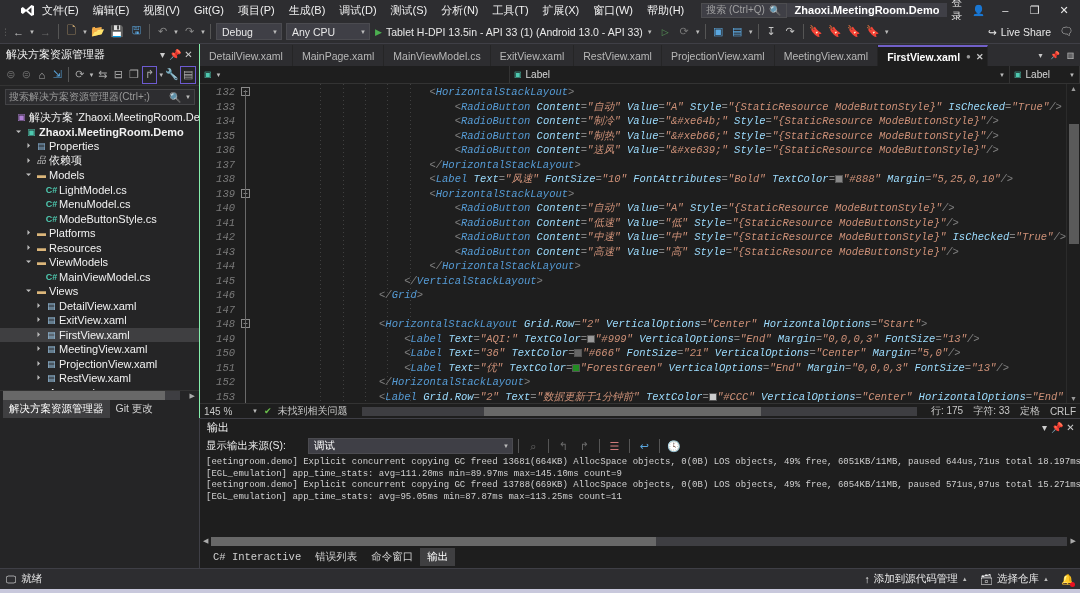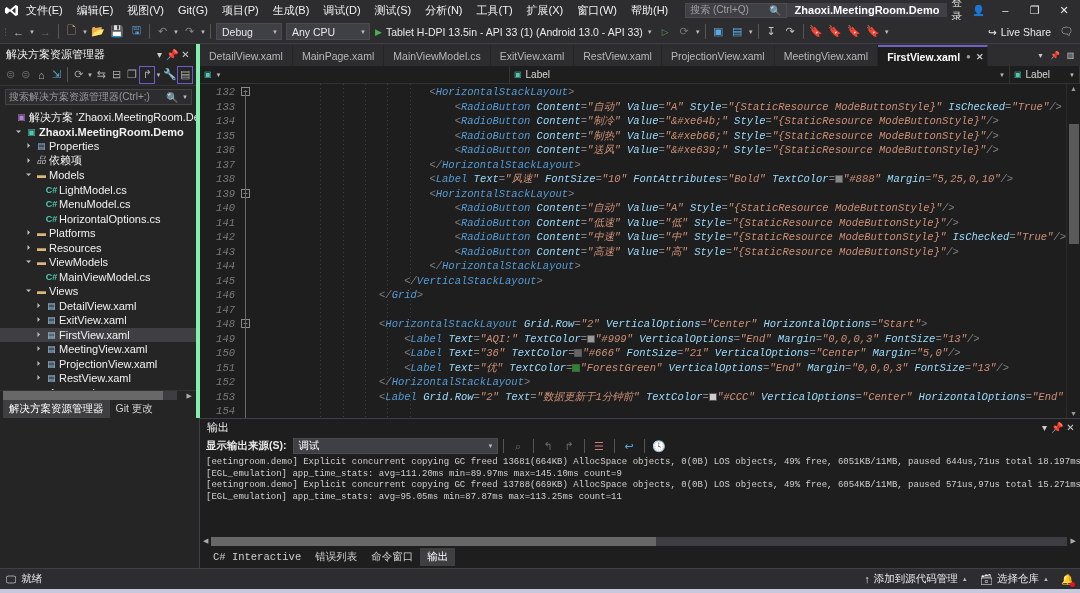--- a/index.html
+++ b/index.html
@@ -9,21 +9,21 @@
     font-family: "Liberation Sans", sans-serif;
     font-size: 11px;
     color: #f1f1f1;
     overflow: hidden;
   }
   .app { width: 1080px; height: 593px; display: flex; flex-direction: column; position: relative; }
 
   
   .menubar {
     height: 20px; background: #2d2d30; display: flex; align-items: center;
-    padding-left: 4px; flex: 0 0 20px;
+    padding-left: 20px; flex: 0 0 20px;
   }
   .vs-logo { width: 22px; height: 16px; display:flex; align-items:center; justify-content:center; color:#fff; font-size:13px; }
   .menu-item { padding: 2px 7px; font-size: 11px; color: #f1f1f1; white-space: nowrap; line-height:16px; }
   .qsearch {
     margin-left: 10px; background: #3f3f46; border: 1px solid #4d4d50;
     width: 270px; height: 15px; font-size: 10px; color: #a0a0a0;
     display: flex; align-items: center; padding: 0 4px; position: relative;
   }
   .qsearch .lbl { flex: 1; }
   .qsearch .mag { font-size: 10px; color: #c0c0c0; }
@@ -59,21 +59,21 @@
   .play-hollow { color: #5a9c5a; font-size: 9px; }
   .toolbar-right { margin-left: auto; display: flex; align-items: center; gap: 2px; padding-right: 4px; }
   .liveshare { display: flex; align-items: center; gap: 4px; font-size: 10.5px; color: #e8e8e8; padding: 0 4px; }
 
   
   .main { flex: 1; display: flex; min-height: 0; }
 
   
   .sln {
     width: 200px; background: #252526; display: flex; flex-direction: column;
-    border-right: 4px solid #86efac; flex: 0 0 200px;
+    border-right: 1px solid #86efac; flex: 0 0 200px;
   }
   .sln-hdr {
     height: 20px; display: flex; align-items: center; padding: 0 4px 0 6px;
     font-size: 11px; color: #f1f1f1; background: #252526;
   }
   .sln-hdr .t { flex: 1; }
   .sln-hdr .ic { width: 13px; text-align: center; color: #ccc; font-size: 10px; }
   .sln-tools {
     height: 22px; display: flex; align-items: center; padding: 0 3px; gap: 0px;
     border-bottom: 1px solid #333;
@@ -185,21 +185,21 @@
   .ed-status .hsb { flex: 1; height: 9px; background: #3e3e42; margin: 0 8px; position: relative; }
   .ed-status .hsb .th { position: absolute; left: 22%; width: 50%; height: 9px; background: #686868; }
   .ed-status .right { display: flex; gap: 10px; align-items: center; }
 
   
   .output { height: 118px; background: #1e1e1e; border-top: 1px solid #3f3f46; display: flex; flex-direction: column; flex: 0 0 118px; }
   .out-hdr { height: 17px; display: flex; align-items: center; padding: 0 4px 0 7px; font-size: 11px; color: #f1f1f1; }
   .out-hdr .t { flex: 1; }
   .out-hdr .ic { width: 13px; text-align: center; color: #ccc; font-size: 10px; }
   .out-tools { height: 20px; display: flex; align-items: center; padding-left: 6px; gap: 2px; }
-  .out-tools .lab { font-size: 10.5px; color: #e8e8e8; margin-right: 4px; font-weight: bold; }
+  .out-tools .lab { font-size: 10.5px; color: #e8e8e8; margin-right: 20px; }
   .out-combo {
     width: 205px; height: 16px; background: #3f3f46; border: 1px solid #4b4b50;
     display: flex; align-items: center; padding: 0 3px 0 5px; font-size: 10.5px; color: #fff;
   }
   .out-combo .cv { flex: 1; }
   .out-combo .ca { font-size: 6px; color: #bbb; }
   .out-tb { width: 19px; height: 18px; display: flex; align-items: center; justify-content: center; color: #b8b8b8; font-size: 11px; }
   .out-sep { width: 1px; height: 14px; background: #555; margin: 0 3px; }
   .out-body {
     flex: 1; overflow: hidden; font-family: "Liberation Mono", monospace; font-size: 9px;
@@ -390,21 +390,21 @@
             <span class="lbl">LightModel.cs</span>
           </div>
           <div class="node" style="padding-left: 33px;">
             <span class="exp"></span>
             <span class="ico ico-cs">C#</span>
             <span class="lbl">MenuModel.cs</span>
           </div>
           <div class="node" style="padding-left: 33px;">
             <span class="exp"></span>
             <span class="ico ico-cs">C#</span>
-            <span class="lbl">HorizontalOptions.cs</span>
+            <span class="lbl">ModeButtonStyle.cs</span>
           </div>
           <div class="node" style="padding-left: 23px;">
             <span class="exp">⏵</span>
             <span class="ico ico-folder">▬</span>
             <span class="lbl">Platforms</span>
           </div>
           <div class="node" style="padding-left: 23px;">
             <span class="exp">⏵</span>
             <span class="ico ico-folder">▬</span>
             <span class="lbl">Resources</span>
@@ -545,20 +545,35 @@
             <div class="oline" style="top: 6px; height: 410.5px;"></div>
           </div>
         <div class="codearea" id="codearea"><div class="indentguide" style="left: 67.2px;"></div><div class="indentguide" style="left: 89.6px;"></div><div class="indentguide" style="left: 112px;"></div><div class="indentguide" style="left: 134.4px;"></div><div class="indentguide" style="left: 156.8px;"></div><div class="codeline">                            <span class="tk-br">&lt;</span><span class="tk-tag">HorizontalStackLayout</span><span class="tk-br">&gt;</span></div><div class="codeline">                                <span class="tk-br">&lt;</span><span class="tk-tag">RadioButton</span><span class=""> </span><span class="tk-attr">Content</span><span class="tk-eq">=</span><span class="tk-val">"自动"</span><span class=""> </span><span class="tk-attr">Value</span><span class="tk-eq">=</span><span class="tk-val">"A"</span><span class=""> </span><span class="tk-attr">Style</span><span class="tk-eq">=</span><span class="tk-val">"{StaticResource ModeButtonStyle}"</span><span class=""> </span><span class="tk-attr">IsChecked</span><span class="tk-eq">=</span><span class="tk-val">"True"</span><span class="tk-br">/&gt;</span></div><div class="codeline">                                <span class="tk-br">&lt;</span><span class="tk-tag">RadioButton</span><span class=""> </span><span class="tk-attr">Content</span><span class="tk-eq">=</span><span class="tk-val">"制冷"</span><span class=""> </span><span class="tk-attr">Value</span><span class="tk-eq">=</span><span class="tk-val">"&amp;#xe64b;"</span><span class=""> </span><span class="tk-attr">Style</span><span class="tk-eq">=</span><span class="tk-val">"{StaticResource ModeButtonStyle}"</span><span class="tk-br">/&gt;</span></div><div class="codeline">                                <span class="tk-br">&lt;</span><span class="tk-tag">RadioButton</span><span class=""> </span><span class="tk-attr">Content</span><span class="tk-eq">=</span><span class="tk-val">"制热"</span><span class=""> </span><span class="tk-attr">Value</span><span class="tk-eq">=</span><span class="tk-val">"&amp;#xeb66;"</span><span class=""> </span><span class="tk-attr">Style</span><span class="tk-eq">=</span><span class="tk-val">"{StaticResource ModeButtonStyle}"</span><span class="tk-br">/&gt;</span></div><div class="codeline">                                <span class="tk-br">&lt;</span><span class="tk-tag">RadioButton</span><span class=""> </span><span class="tk-attr">Content</span><span class="tk-eq">=</span><span class="tk-val">"送风"</span><span class=""> </span><span class="tk-attr">Value</span><span class="tk-eq">=</span><span class="tk-val">"&amp;#xe639;"</span><span class=""> </span><span class="tk-attr">Style</span><span class="tk-eq">=</span><span class="tk-val">"{StaticResource ModeButtonStyle}"</span><span class="tk-br">/&gt;</span></div><div class="codeline">                            <span class="tk-br">&lt;/</span><span class="tk-tag">HorizontalStackLayout</span><span class="tk-br">&gt;</span></div><div class="codeline">                            <span class="tk-br">&lt;</span><span class="tk-tag">Label</span><span class=""> </span><span class="tk-attr">Text</span><span class="tk-eq">=</span><span class="tk-val">"风速"</span><span class=""> </span><span class="tk-attr">FontSize</span><span class="tk-eq">=</span><span class="tk-val">"10"</span><span class=""> </span><span class="tk-attr">FontAttributes</span><span class="tk-eq">=</span><span class="tk-val">"Bold"</span><span class=""> </span><span class="tk-attr">TextColor</span><span class="tk-eq">=</span><span class="swatch" style="background: rgb(136, 136, 136);"></span><span class="tk-val">"#888"</span><span class=""> </span><span class="tk-attr">Margin</span><span class="tk-eq">=</span><span class="tk-val">"5,25,0,10"</span><span class="tk-br">/&gt;</span></div><div class="codeline">                            <span class="tk-br">&lt;</span><span class="tk-tag">HorizontalStackLayout</span><span class="tk-br">&gt;</span></div><div class="codeline">                                <span class="tk-br">&lt;</span><span class="tk-tag">RadioButton</span><span class=""> </span><span class="tk-attr">Content</span><span class="tk-eq">=</span><span class="tk-val">"自动"</span><span class=""> </span><span class="tk-attr">Value</span><span class="tk-eq">=</span><span class="tk-val">"A"</span><span class=""> </span><span class="tk-attr">Style</span><span class="tk-eq">=</span><span class="tk-val">"{StaticResource ModeButtonStyle}"</span><span class="tk-br">/&gt;</span></div><div class="codeline">                                <span class="tk-br">&lt;</span><span class="tk-tag">RadioButton</span><span class=""> </span><span class="tk-attr">Content</span><span class="tk-eq">=</span><span class="tk-val">"低速"</span><span class=""> </span><span class="tk-attr">Value</span><span class="tk-eq">=</span><span class="tk-val">"低"</span><span class=""> </span><span class="tk-attr">Style</span><span class="tk-eq">=</span><span class="tk-val">"{StaticResource ModeButtonStyle}"</span><span class="tk-br">/&gt;</span></div><div class="codeline">                                <span class="tk-br">&lt;</span><span class="tk-tag">RadioButton</span><span class=""> </span><span class="tk-attr">Content</span><span class="tk-eq">=</span><span class="tk-val">"中速"</span><span class=""> </span><span class="tk-attr">Value</span><span class="tk-eq">=</span><span class="tk-val">"中"</span><span class=""> </span><span class="tk-attr">Style</span><span class="tk-eq">=</span><span class="tk-val">"{StaticResource ModeButtonStyle}"</span><span class=""> </span><span class="tk-attr">IsChecked</span><span class="tk-eq">=</span><span class="tk-val">"True"</span><span class="tk-br">/&gt;</span></div><div class="codeline">                                <span class="tk-br">&lt;</span><span class="tk-tag">RadioButton</span><span class=""> </span><span class="tk-attr">Content</span><span class="tk-eq">=</span><span class="tk-val">"高速"</span><span class=""> </span><span class="tk-attr">Value</span><span class="tk-eq">=</span><span class="tk-val">"高"</span><span class=""> </span><span class="tk-attr">Style</span><span class="tk-eq">=</span><span class="tk-val">"{StaticResource ModeButtonStyle}"</span><span class="tk-br">/&gt;</span></div><div class="codeline">                            <span class="tk-br">&lt;/</span><span class="tk-tag">HorizontalStackLayout</span><span class="tk-br">&gt;</span></div><div class="codeline">                        <span class="tk-br">&lt;/</span><span class="tk-tag">VerticalStackLayout</span><span class="tk-br">&gt;</span></div><div class="codeline">                    <span class="tk-br">&lt;/</span><span class="tk-tag">Grid</span><span class="tk-br">&gt;</span></div><div class="codeline"></div><div class="codeline">                    <span class="tk-br">&lt;</span><span class="tk-tag">HorizontalStackLayout</span><span class=""> </span><span class="tk-attr">Grid.Row</span><span class="tk-eq">=</span><span class="tk-val">"2"</span><span class=""> </span><span class="tk-attr">VerticalOptions</span><span class="tk-eq">=</span><span class="tk-val">"Center"</span><span class=""> </span><span class="tk-attr">HorizontalOptions</span><span class="tk-eq">=</span><span class="tk-val">"Start"</span><span class="tk-br">&gt;</span></div><div class="codeline">                        <span class="tk-br">&lt;</span><span class="tk-tag">Label</span><span class=""> </span><span class="tk-attr">Text</span><span class="tk-eq">=</span><span class="tk-val">"AQI:"</span><span class=""> </span><span class="tk-attr">TextColor</span><span class="tk-eq">=</span><span class="swatch" style="background: rgb(153, 153, 153);"></span><span class="tk-val">"#999"</span><span class=""> </span><span class="tk-attr">VerticalOptions</span><span class="tk-eq">=</span><span class="tk-val">"End"</span><span class=""> </span><span class="tk-attr">Margin</span><span class="tk-eq">=</span><span class="tk-val">"0,0,0,3"</span><span class=""> </span><span class="tk-attr">FontSize</span><span class="tk-eq">=</span><span class="tk-val">"13"</span><span class="tk-br">/&gt;</span></div><div class="codeline">                        <span class="tk-br">&lt;</span><span class="tk-tag">Label</span><span class=""> </span><span class="tk-attr">Text</span><span class="tk-eq">=</span><span class="tk-val">"36"</span><span class=""> </span><span class="tk-attr">TextColor</span><span class="tk-eq">=</span><span class="swatch" style="background: rgb(102, 102, 102);"></span><span class="tk-val">"#666"</span><span class=""> </span><span class="tk-attr">FontSize</span><span class="tk-eq">=</span><span class="tk-val">"21"</span><span class=""> </span><span class="tk-attr">VerticalOptions</span><span class="tk-eq">=</span><span class="tk-val">"Center"</span><span class=""> </span><span class="tk-attr">Margin</span><span class="tk-eq">=</span><span class="tk-val">"5,0"</span><span class="tk-br">/&gt;</span></div><div class="codeline">                        <span class="tk-br">&lt;</span><span class="tk-tag">Label</span><span class=""> </span><span class="tk-attr">Text</span><span class="tk-eq">=</span><span class="tk-val">"优"</span><span class=""> </span><span class="tk-attr">TextColor</span><span class="tk-eq">=</span><span class="swatch" style="background: rgb(34, 139, 34);"></span><span class="tk-val">"ForestGreen"</span><span class=""> </span><span class="tk-attr">VerticalOptions</span><span class="tk-eq">=</span><span class="tk-val">"End"</span><span class=""> </span><span class="tk-attr">Margin</span><span class="tk-eq">=</span><span class="tk-val">"0,0,0,3"</span><span class=""> </span><span class="tk-attr">FontSize</span><span class="tk-eq">=</span><span class="tk-val">"13"</span><span class="tk-br">/&gt;</span></div><div class="codeline">                    <span class="tk-br">&lt;/</span><span class="tk-tag">HorizontalStackLayout</span><span class="tk-br">&gt;</span></div><div class="codeline">                    <span class="tk-br">&lt;</span><span class="tk-tag">Label</span><span class=""> </span><span class="tk-attr">Grid.Row</span><span class="tk-eq">=</span><span class="tk-val">"2"</span><span class=""> </span><span class="tk-attr">Text</span><span class="tk-eq">=</span><span class="tk-val">"数据更新于1分钟前"</span><span class=""> </span><span class="tk-attr">TextColor</span><span class="tk-eq">=</span><span class="swatch" style="background: rgb(204, 204, 204);"></span><span class="tk-val">"#CCC"</span><span class=""> </span><span class="tk-attr">VerticalOptions</span><span class="tk-eq">=</span><span class="tk-val">"Center"</span><span class=""> </span><span class="tk-attr">HorizontalOptions</span><span class="tk-eq">=</span><span class="tk-val">"End"</span><span class=""> </span></div><div class="codeline"></div></div>
         <div class="vscroll">
           <div class="vtop" style="top:1px">▲</div>
           <div class="vthumb" style="top:40px;height:120px"></div>
           <div class="vbot" style="bottom:1px">▼</div>
         </div>
       </div>
 
+      <div class="ed-status">
+        <span class="zoom">145 %</span>
+        <span style="font-size:6px;color:#bbb">▼</span>
+        <span class="ok">✔</span>
+        <span>未找到相关问题</span>
+        <span class="hsb">
+            <span class="th"></span>
+          </span>
+        <span class="right">
+          <span>行: 175</span>
+          <span>字符: 33</span>
+          <span>定格</span>
+          <span>CRLF</span>
+        </span>
+      </div>
     </div>
   </div>
 
   <div class="lower">
     <div class="lower-left" style="height:118px"></div>
     <div class="lower-right">
       <div class="output">
         <div class="out-hdr">
           <span class="t">输出</span>
           <span class="ic">▾</span>

